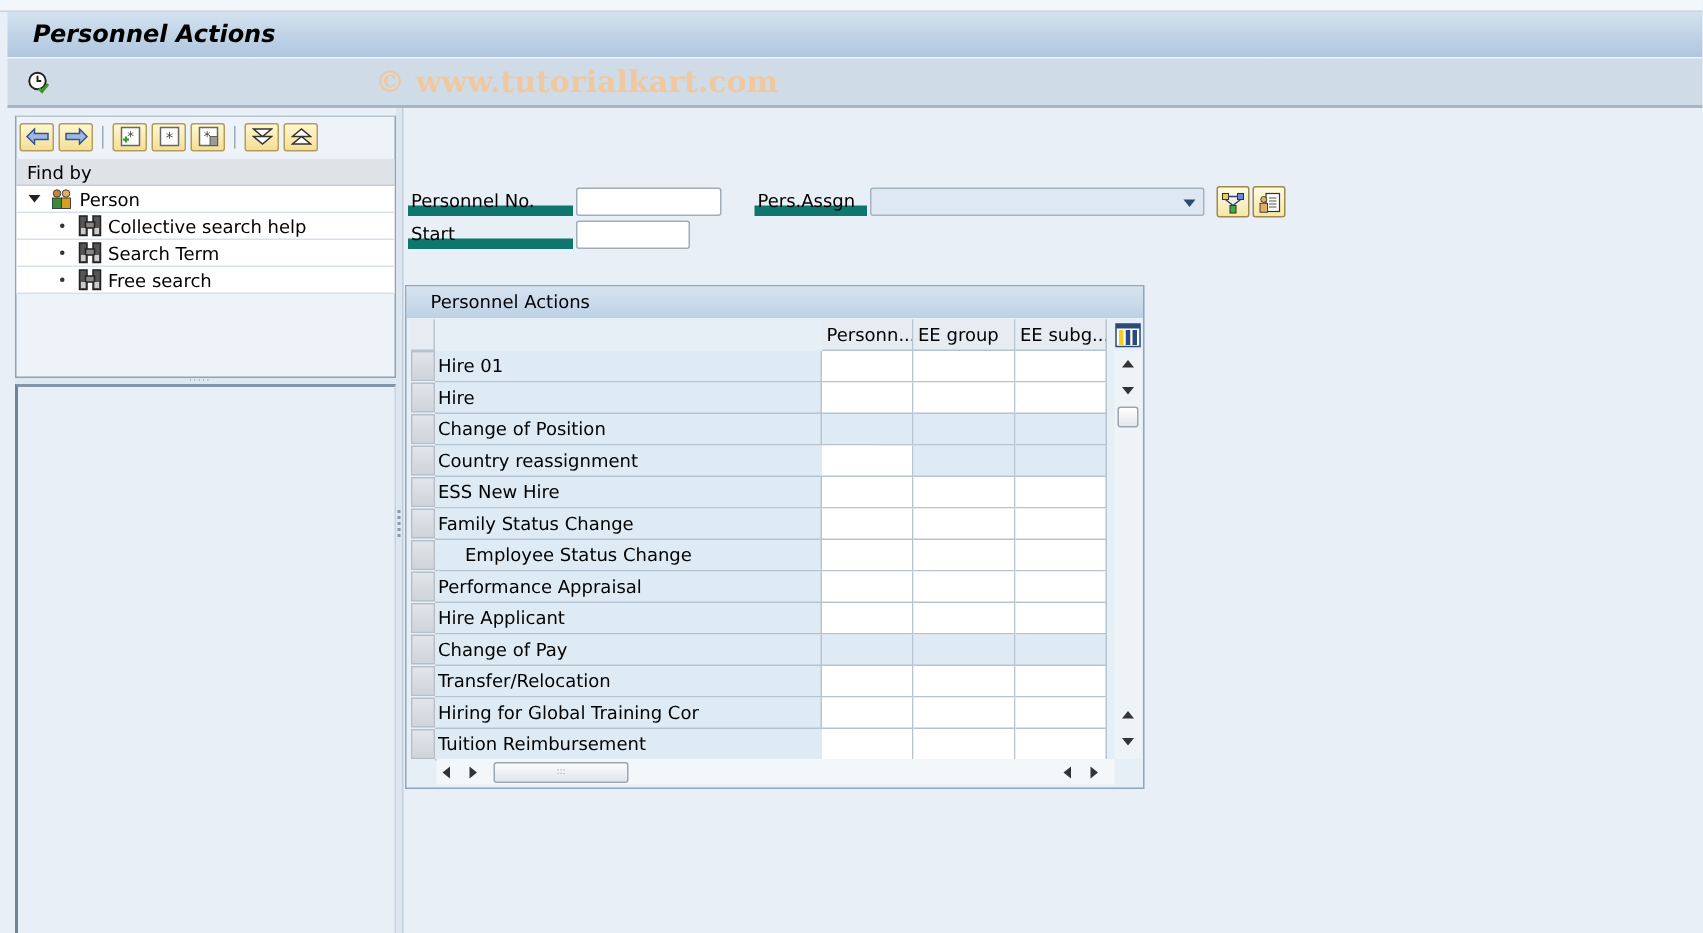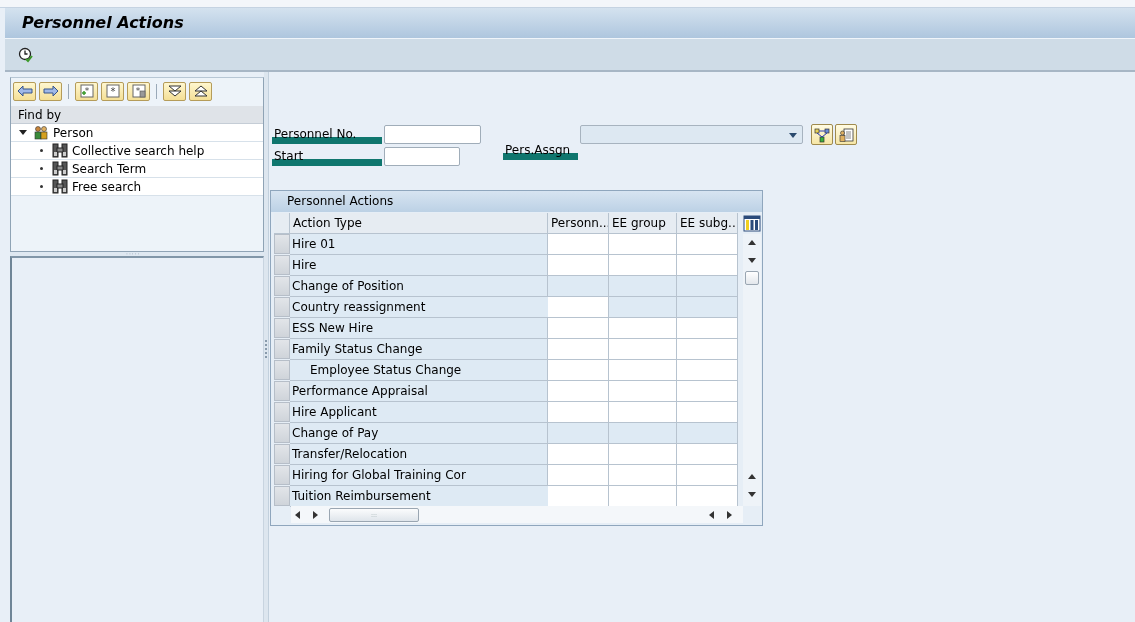--- a/index.html
+++ b/index.html
@@ -111,20 +111,21 @@
 </div>
 
 <div class="toolbar">
   <span class="exec-icon">
     <svg width="16" height="16" viewBox="0 0 16 16">
         <circle cx="7" cy="7" r="5.5" fill="#fff" stroke="#222" stroke-width="1.3"></circle>
         <path d="M7 3.5V7H9.5" stroke="#222" stroke-width="1.3" fill="none"></path>
         <path d="M8 12l2 2 4-5" stroke="#3c9a2a" stroke-width="2" fill="none"></path>
       </svg>
   </span>
+  <span class="watermark">© www.tutorialkart.com</span>
 </div>
 
 <div class="leftpanel-top">
   <div class="lp-toolbar">
     <div class="tbtn">
       <svg width="16" height="12" viewBox="0 0 16 12">
           <path d="M1 6l5-5v3h9v4H6v3z" fill="#9fb8e8" stroke="#36548c" stroke-width="1"></path>
         </svg>
     </div>
     <div class="tbtn">
@@ -226,21 +227,21 @@
 </div>
 <div class="leftpanel-bot"></div>
 <div class="splitter-v">
   <div class="grip"></div>
 </div>
 
 <div class="field-label" style="left:272px; top:125px; width:110px;">Personnel No.</div>
 <input class="field-input" style="left: 384px; top: 125px; width: 97px;" value="">
 <div class="field-label" style="left:272px; top:147px; width:110px;">Start</div>
 <input class="field-input" style="left: 384px; top: 147px; width: 76px;" value="">
-<div class="field-label" style="left:503px; top:141px; width:75px;">Pers.Assgn</div>
+<div class="field-label" style="left:503px; top:125px; width:75px;">Pers.Assgn</div>
 <div class="dropdown">
   <span></span>
   <span class="arrow"></span>
 </div>
 <div class="ybtn" style="left:811px;">
   <svg width="16" height="16" viewBox="0 0 16 16">
       <rect x="1" y="2" width="4" height="4" fill="#e6d25a" stroke="#333" stroke-width="0.7"></rect>
       <rect x="11" y="2" width="4" height="4" fill="#6a8ad8" stroke="#333" stroke-width="0.7"></rect>
       <rect x="6" y="10" width="4" height="5" fill="#3ab03a" stroke="#333" stroke-width="0.7"></rect>
       <path d="M3 6l5 4M13 6l-5 4M5 4h6" stroke="#2a3ab0" stroke-width="1" fill="none"></path>
@@ -251,21 +252,20 @@
       <rect x="6" y="2" width="9" height="12" fill="#fff" stroke="#333" stroke-width="0.8"></rect>
       <path d="M8 5h5M8 7h5M8 9h5M8 11h5" stroke="#555" stroke-width="0.7"></path>
       <circle cx="4.5" cy="6" r="2" fill="#e0b060" stroke="#333" stroke-width="0.6"></circle>
       <rect x="2" y="8.5" width="5" height="6" fill="#e0b060" stroke="#333" stroke-width="0.6"></rect>
     </svg>
 </div>
 
 <div class="grid">
   <div class="grid-title">Personnel Actions</div>
   <div class="gh" style="left:3px; width:16px; padding:0;"></div>
-  <div class="gh" style="left:19px; width:258px;">Action Type</div>
   <div class="gh" style="left:277px; width:61px;">Personn...</div>
   <div class="gh" style="left:338px; width:68px;">EE group</div>
   <div class="gh" style="left:406px; width:61px;">EE subg...</div>
   <span class="layout-icon">
     <svg width="18" height="17" viewBox="0 0 18 17">
         <rect x="1" y="1" width="16" height="15" fill="#fff" stroke="#2a4a7a"></rect>
         <rect x="1" y="1" width="16" height="3" fill="#2a4a7a"></rect>
         <rect x="3" y="5" width="3" height="10" fill="#f0d020"></rect>
         <rect x="7.5" y="5" width="3" height="10" fill="#2a4a7a"></rect>
         <rect x="12" y="5" width="3" height="10" fill="#2a4a7a"></rect>

